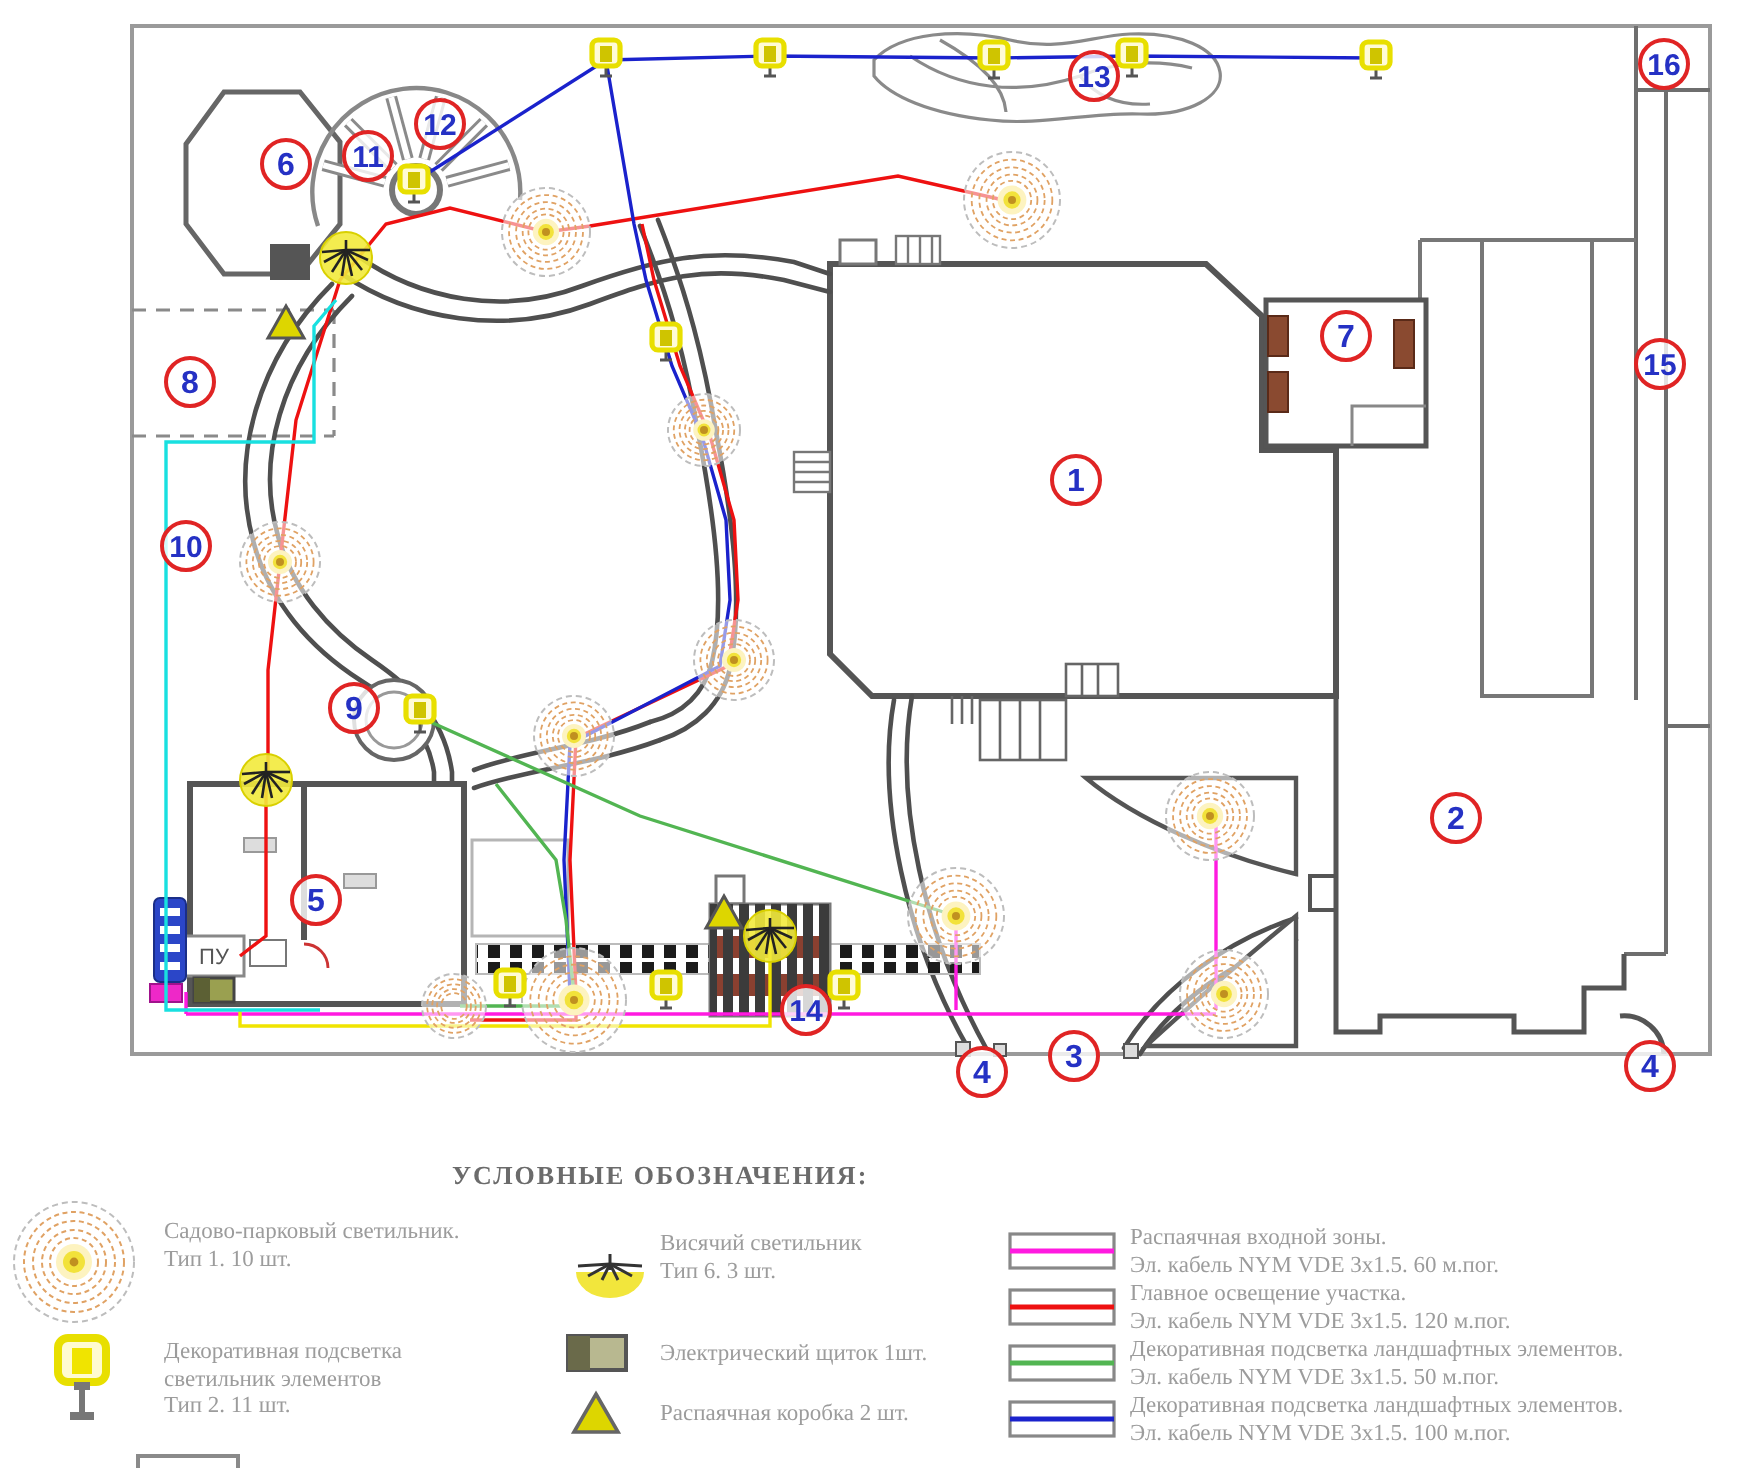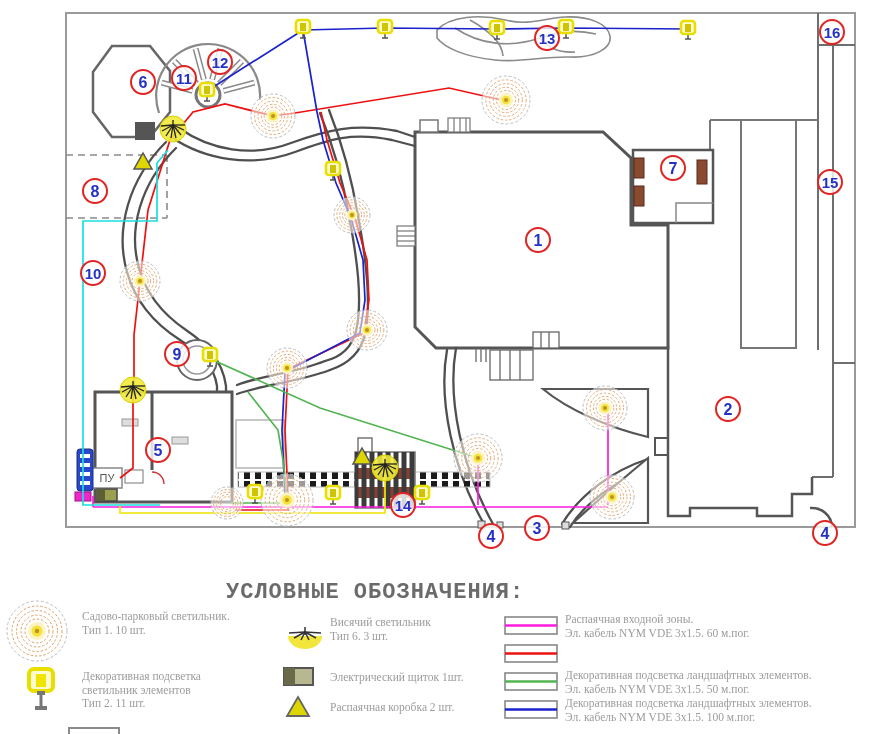--- a/index.html
+++ b/index.html
@@ -1,20 +1,20 @@
 <!DOCTYPE html>
 <html><head>
 <meta charset="utf-8">
 <style>
   html,body{margin:0;padding:0;background:#fff;}
   #stage{position:relative;width:870px;height:734px;background:#fff;overflow:hidden;
          font-family:"Liberation Sans",sans-serif;}
   #plan{position:absolute;left:0;top:0;}
-  .legend-title{position:absolute;left:226px;top:580px;font-family:Liberation Mono, monospace;
-    font-size:22px;letter-spacing:1px;color:#6b6b6b;font-weight:bold;}
+  .legend-title{position:absolute;left:226px;top:580px;font-family:Liberation Serif, serif;
+    font-size:13px;letter-spacing:1px;color:#6b6b6b;font-weight:bold;}
   .lt{position:absolute;color:#9c9c9c;font-size:11.5px;line-height:13.5px;white-space:nowrap;font-family:Liberation Serif, serif;}
   .lt span{display:block;}
   .lsym{position:absolute;}
   .cutoff{position:absolute;left:68px;top:727px;width:48px;height:10px;border-top:2px solid #8a8a8a;
     border-left:2px solid #8a8a8a;border-right:2px solid #8a8a8a;background:#fff;}
 </style>
 </head>
 <body>
 
 <div id="stage">
@@ -574,20 +574,24 @@
 </svg>
 <div class="lt" style="left:565px;top:613px">
   <span>Распаячная входной зоны.</span>
       <span>Эл. кабель  NYM VDE 3х1.5. 60 м.пог.</span>
 </div>
 
 <svg class="lsym" style="left:504px;top:644px" width="54" height="19">
   <rect x="1" y="1" width="52" height="17" fill="#fff" stroke="#888" stroke-width="1.6"></rect>
   <line x1="1" y1="9.5" x2="53" y2="9.5" stroke="#ee1111" stroke-width="2.4"></line>
 </svg>
+<div class="lt" style="left:565px;top:641px">
+  <span>Главное освещение участка.</span>
+      <span>Эл. кабель  NYM VDE 3х1.5. 120 м.пог.</span>
+</div>
 
 <svg class="lsym" style="left:504px;top:672px" width="54" height="19">
   <rect x="1" y="1" width="52" height="17" fill="#fff" stroke="#888" stroke-width="1.6"></rect>
   <line x1="1" y1="9.5" x2="53" y2="9.5" stroke="#52b552" stroke-width="2.4"></line>
 </svg>
 <div class="lt" style="left:565px;top:669px">
   <span>Декоративная подсветка ландшафтных элементов.</span>
       <span>Эл. кабель NYM VDE 3х1.5. 50 м.пог.</span>
 </div>
 

